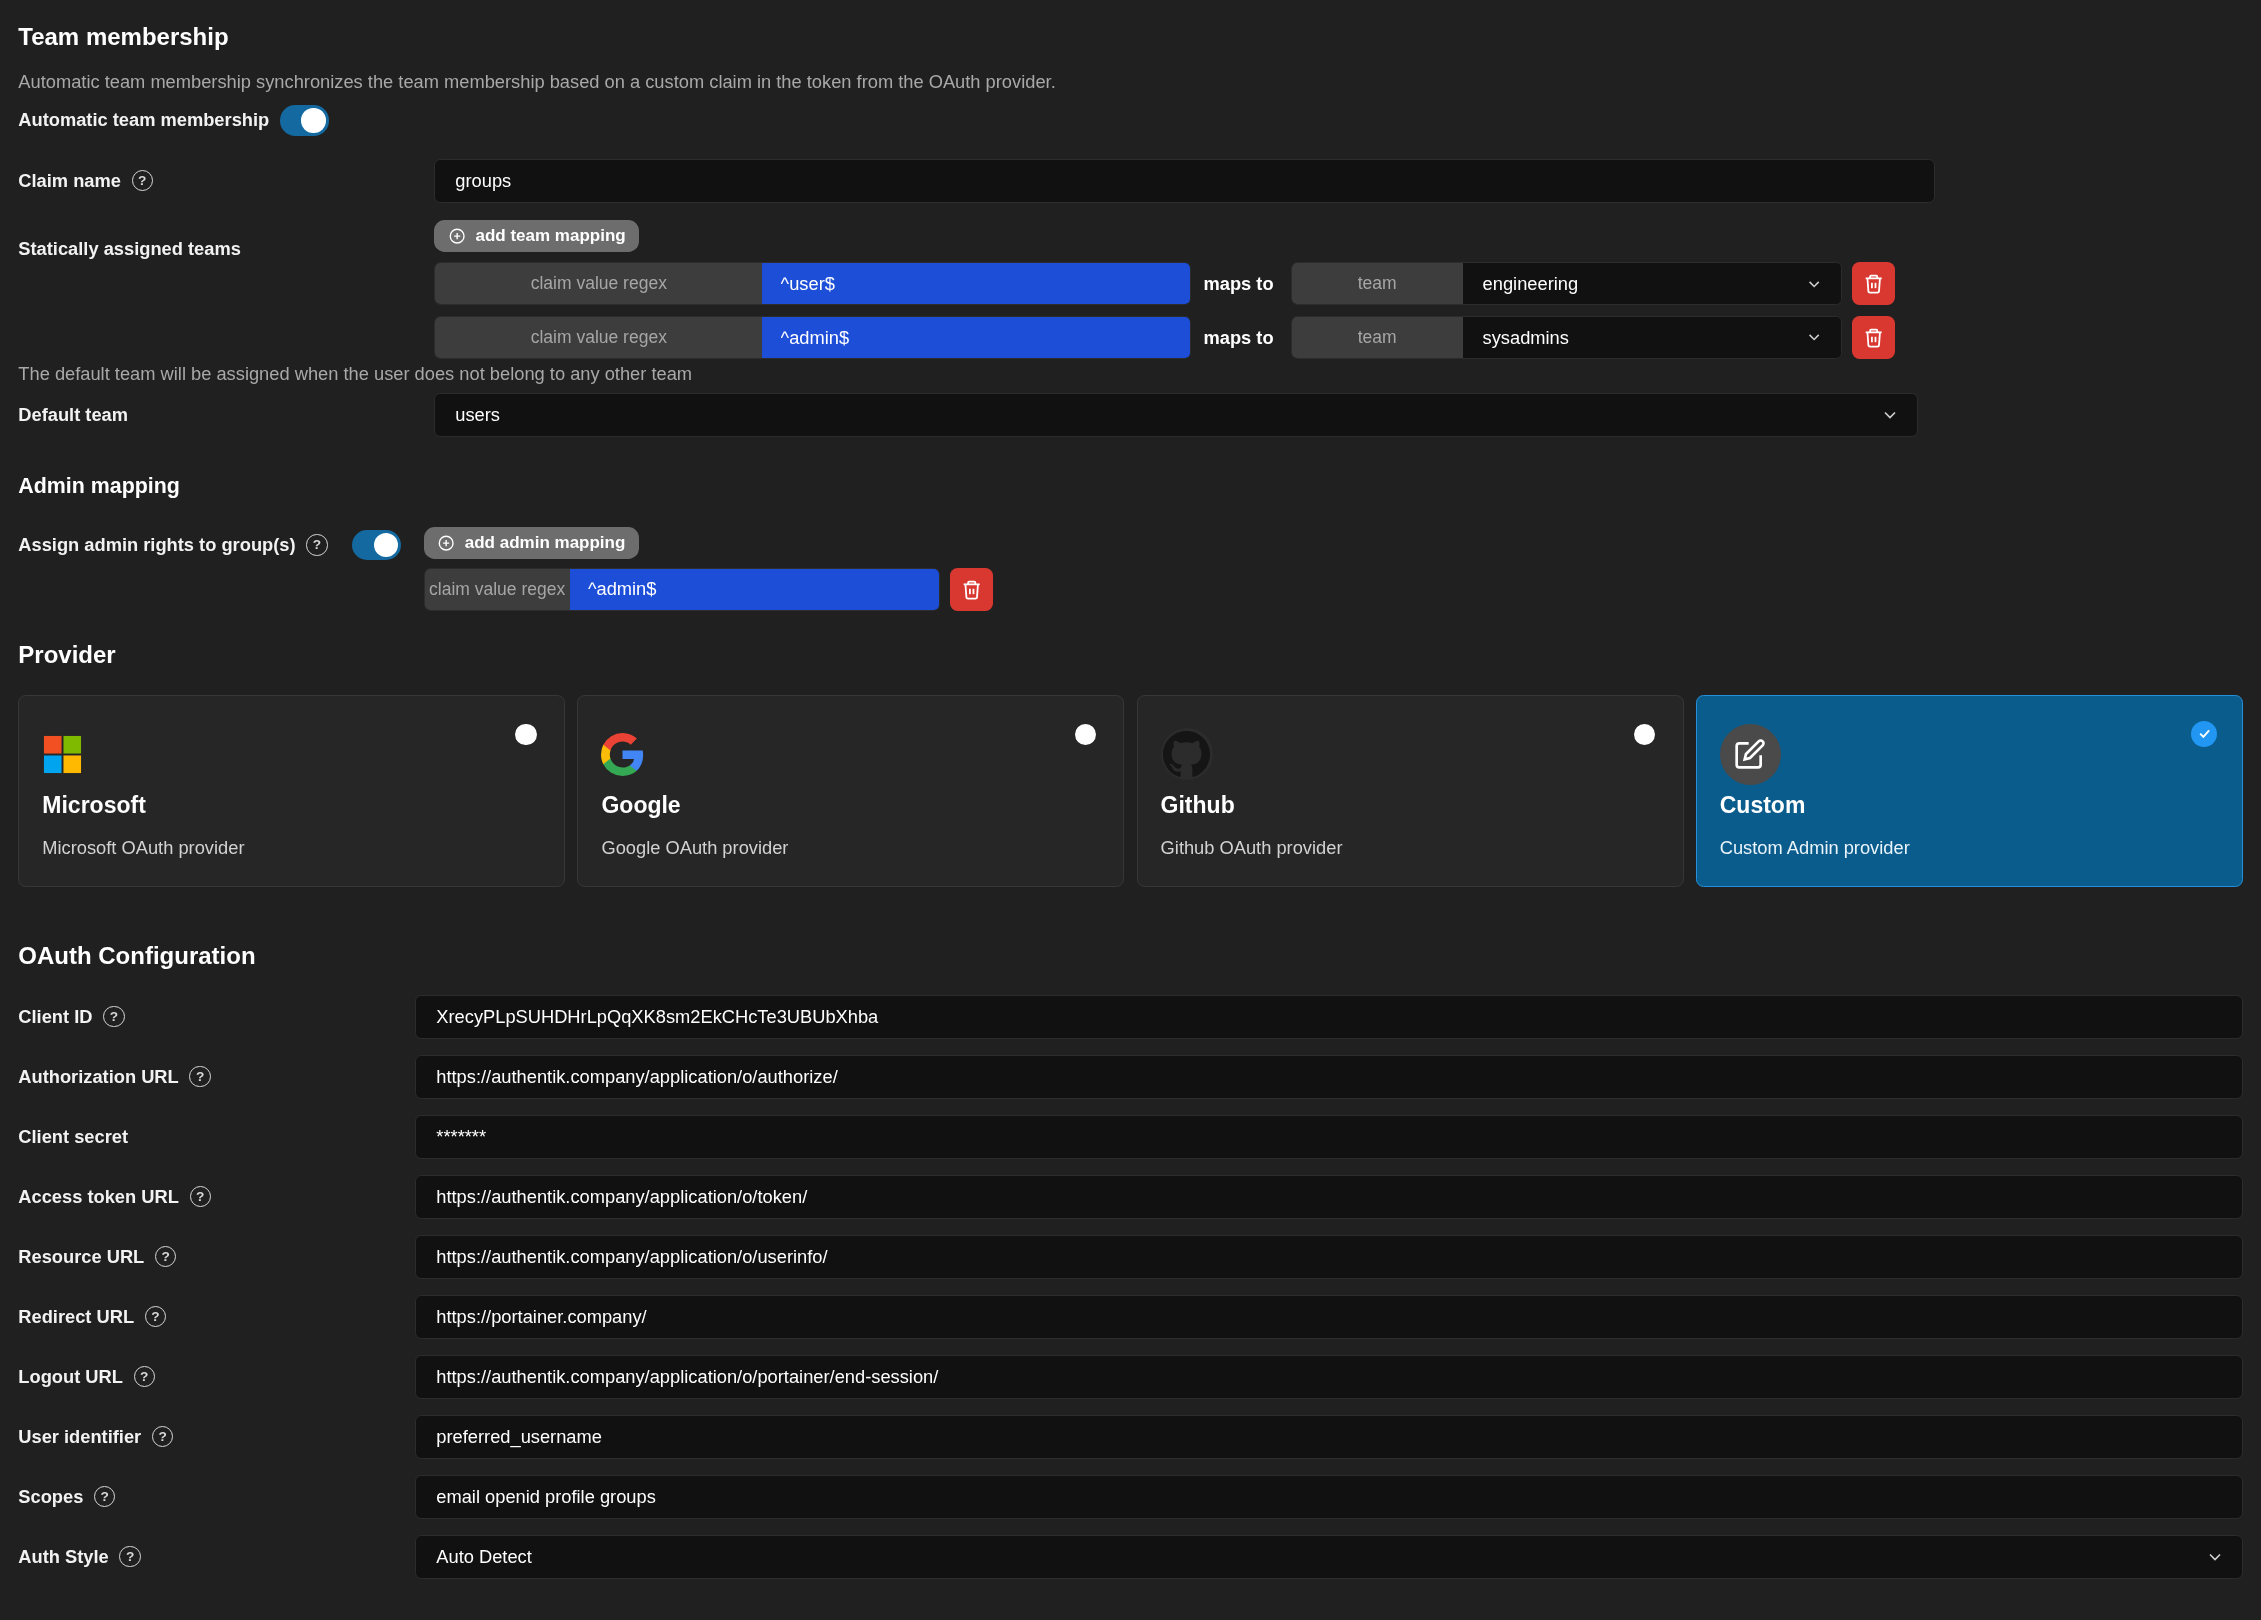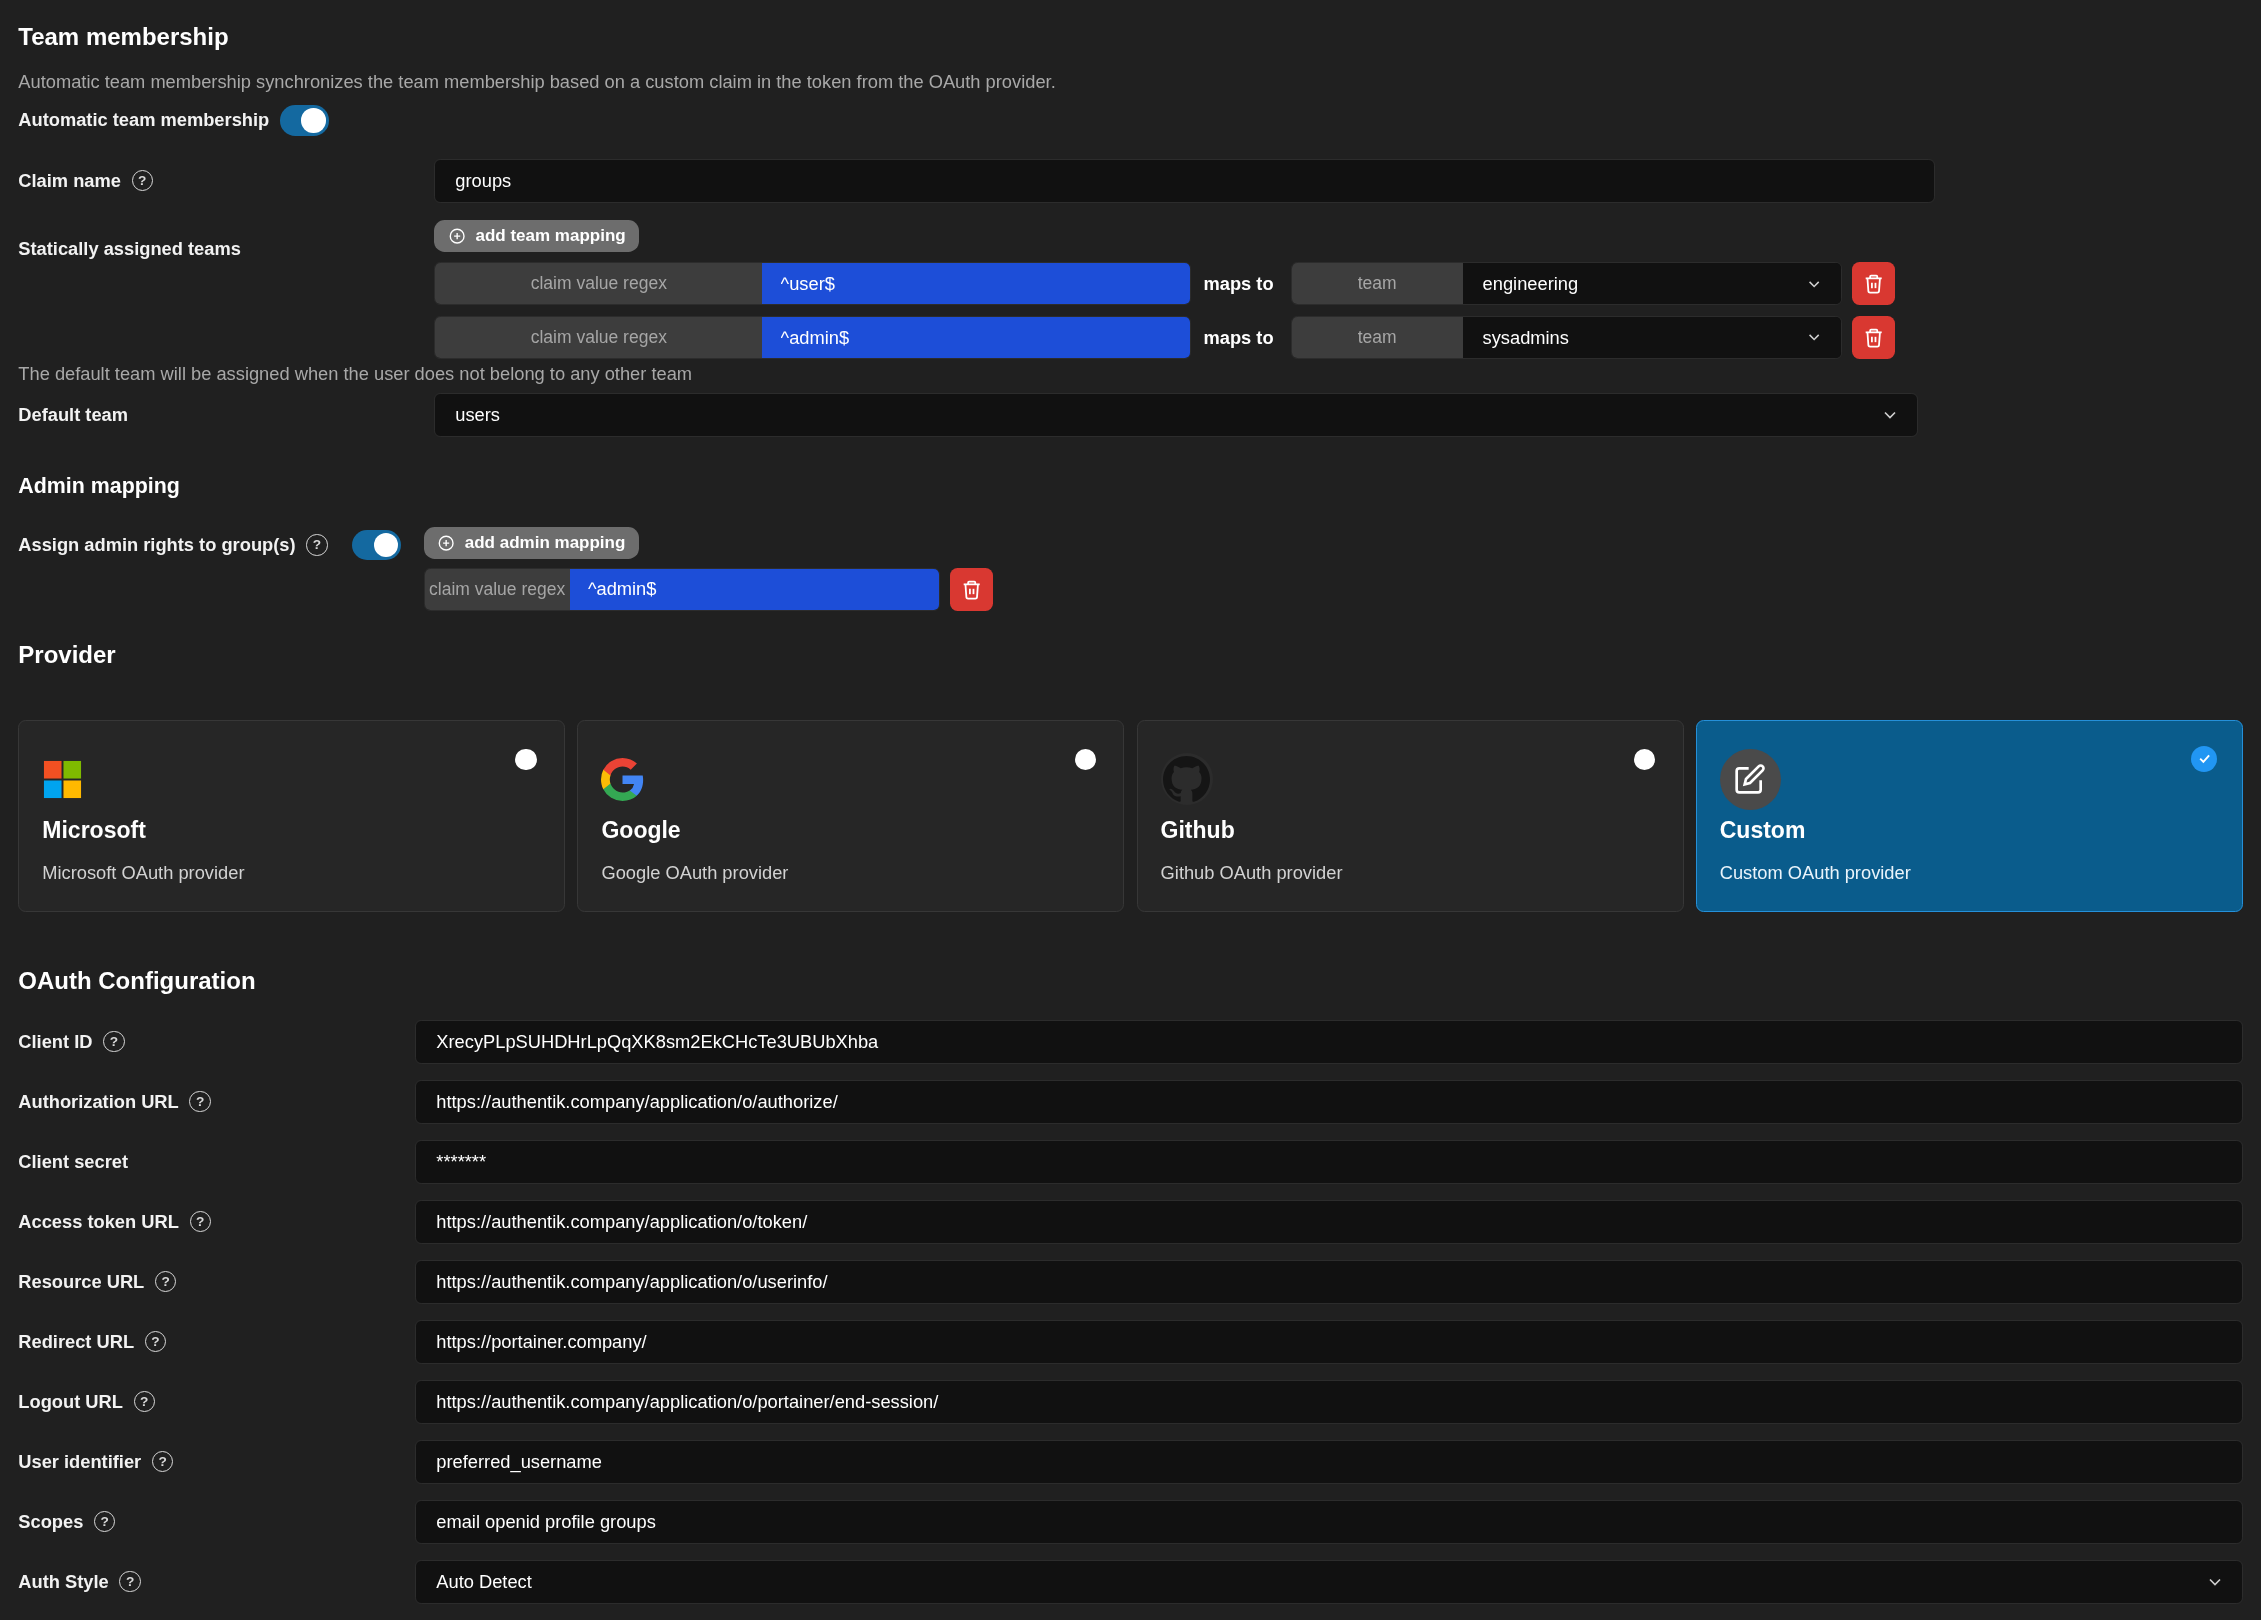--- a/index.html
+++ b/index.html
@@ -88,21 +88,21 @@
   }
 
   .stack { display:flex; flex-direction:column; }
 
   
   .cards { display:grid; grid-template-columns:repeat(4,1fr); gap:12.2px; margin-top:26px; }
   .card {
     position:relative; height:192px; border-radius:7.6px;
     background:#262626; border:0.8px solid #373737;
     padding:26px 23px 27.5px 23px; cursor:pointer;
-    display:flex; flex-direction:column;margin-top:25px;
+    display:flex; flex-direction:column;
   }
   .card.selected { background:#0a5c8c; border-color:#2590d9; }
   .card-logo { height:64px; display:flex; align-items:center; }
   .card-title { font-size:23px; font-weight:700; margin-top:auto; }
   .card-desc { font-size:18.3px; color:#d2d2d2; margin-top:18.3px; }
   .card.selected .card-desc { color:#eaf4fb; }
   .radio-dot {
     position:absolute; top:27.5px; right:27.5px; width:21.4px; height:21.4px;
     background:#fff; border-radius:50%;
   }
@@ -319,21 +319,21 @@
       </span>
       <div class="card-logo">
         <span class="custom-circle">
           <svg width="32" height="32" viewBox="0 0 24 24" fill="none" stroke="#ffffff" stroke-width="2">
             <path d="M11 4H4a2 2 0 0 0-2 2v14a2 2 0 0 0 2 2h14a2 2 0 0 0 2-2v-7"></path>
             <path d="M18.5 2.5a2.12 2.12 0 0 1 3 3L12 15l-4 1 1-4 9.5-9.5z"></path>
           </svg>
         </span>
       </div>
       <div class="card-title">Custom</div>
-      <div class="card-desc">Custom OAuth provider</div>
+      <div class="card-desc">Custom Admin provider</div>
     </div>
   </div>
 
   <div class="section-title" style="margin-top:55px;">OAuth Configuration</div>
 
   <div class="row" style="margin-top:24.4px;">
     <div class="label-col oauth">
       <span class="label">Client ID</span>
       <span class="help"></span>
     </div>

